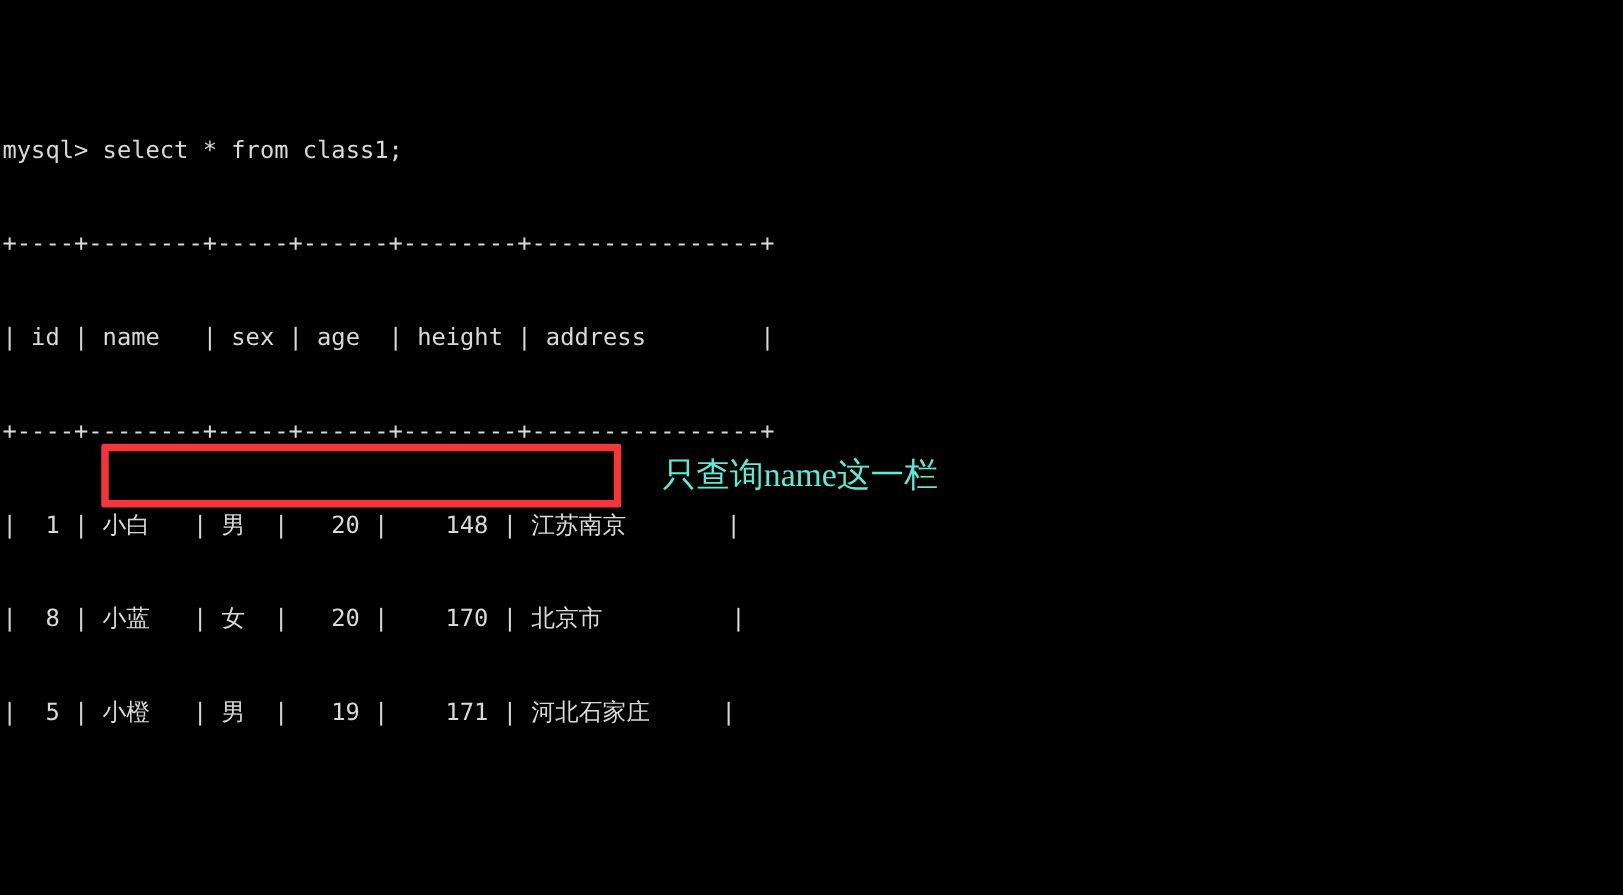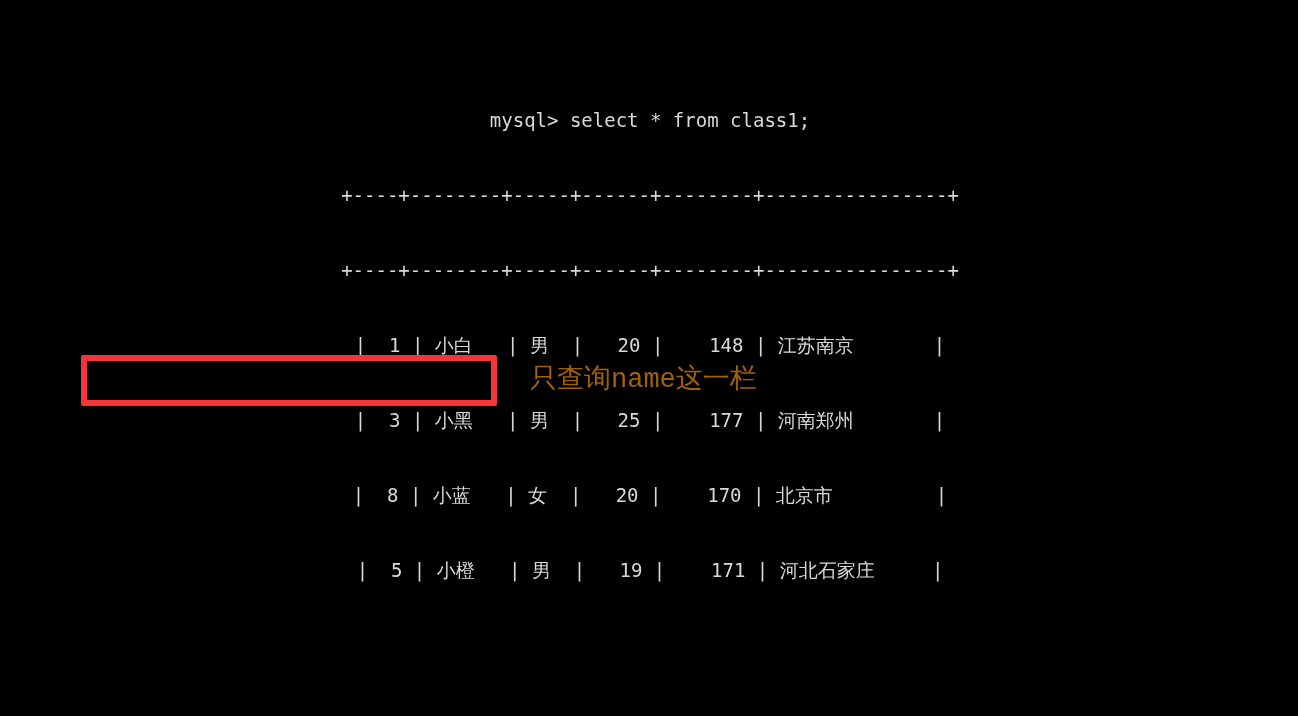--- a/index.html
+++ b/index.html
@@ -24,21 +24,20 @@
     height: 716px;
     background: #000000;
     color: #d9d9d9;
     font-family: "DejaVu Sans Mono", "Liberation Mono", monospace;
     font-size: 19px;
     line-height: 25px;
     letter-spacing: 0px;
     white-space: pre;
     padding: 8px 0 0 2px;
     box-sizing: border-box;
-    text-align: center;
   }
 
   .line {
     height: 25px;
     white-space: pre;
     font-family: "DejaVu Sans Mono", "Liberation Mono", monospace;
     font-size: 19px;
     line-height: 25px;
     color: #d9d9d9;
   }
@@ -54,39 +53,39 @@
     box-sizing: border-box;
     border-radius: 2px;
     pointer-events: none;
   }
 
   
   #hl-label {
     position: absolute;
     left: 530px;
     top: 364px;
-    color: #a16207;
-    font-family: Liberation Mono, monospace;
+    color: #5eead4;
+    font-family: Liberation Serif, serif;
     font-size: 27px;
     line-height: 32px;
     font-weight: 400;
     white-space: pre;
   }
 </style>
 </head>
 <body>
 
 <div id="terminal">
 
   
   <div class="line">mysql&gt; select * from class1;</div>
   <div class="line">+----+--------+-----+------+--------+----------------+</div>
+  <div class="line">| id | name   | sex | age  | height | address        |</div>
   <div class="line">+----+--------+-----+------+--------+----------------+</div>
   <div class="line">|  1 | 小白   | 男  |   20 |    148 | 江苏南京       |</div>
-  <div class="line">|  3 | 小黑   | 男  |   25 |    177 | 河南郑州       |</div>
   <div class="line">|  8 | 小蓝   | 女  |   20 |    170 | 北京市         |</div>
   <div class="line">|  5 | 小橙   | 男  |   19 |    171 | 河北石家庄     |</div>
   
   
   
   
 
   
 
   

